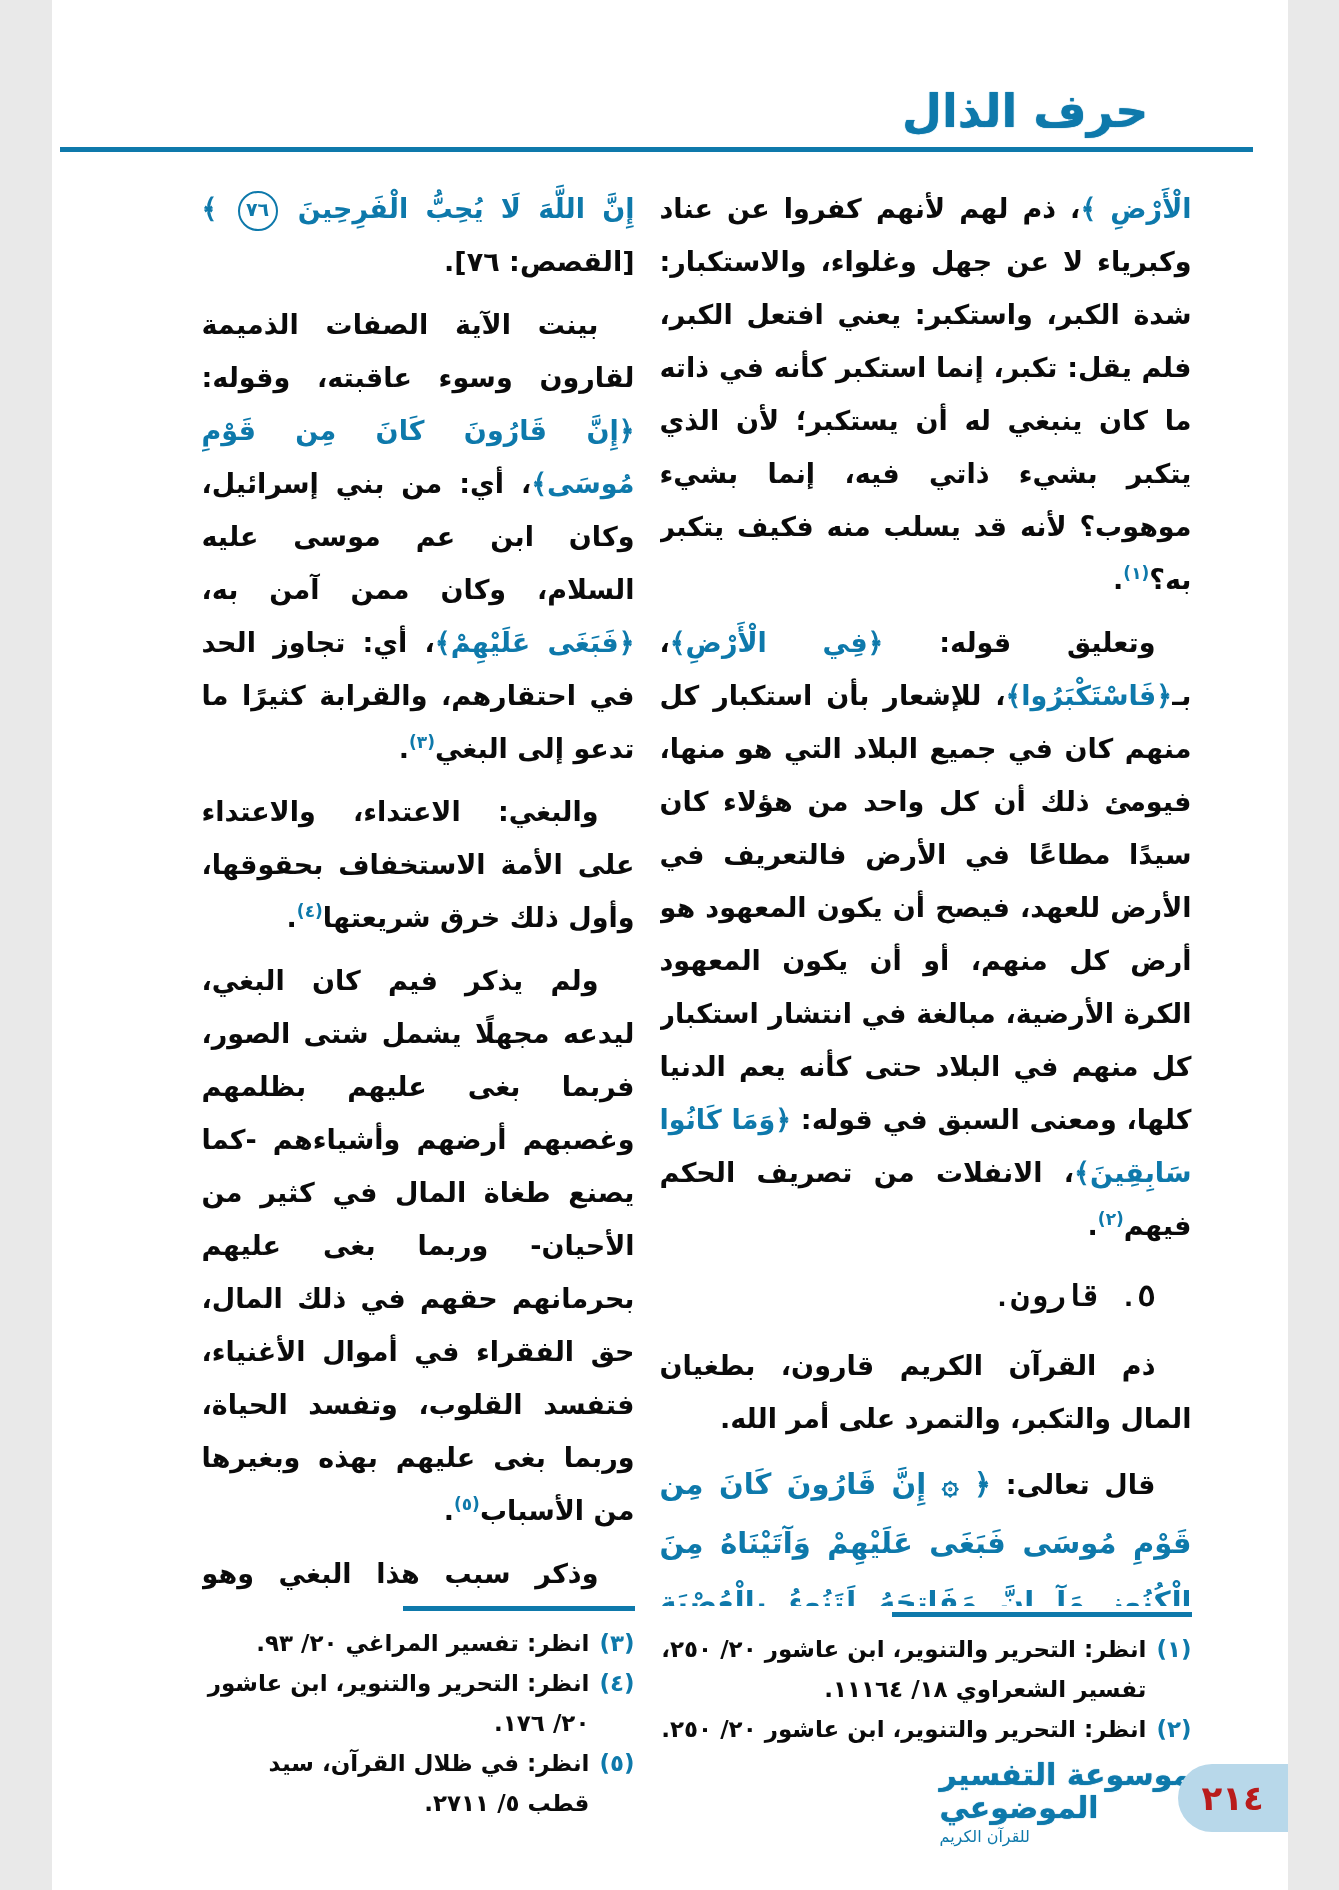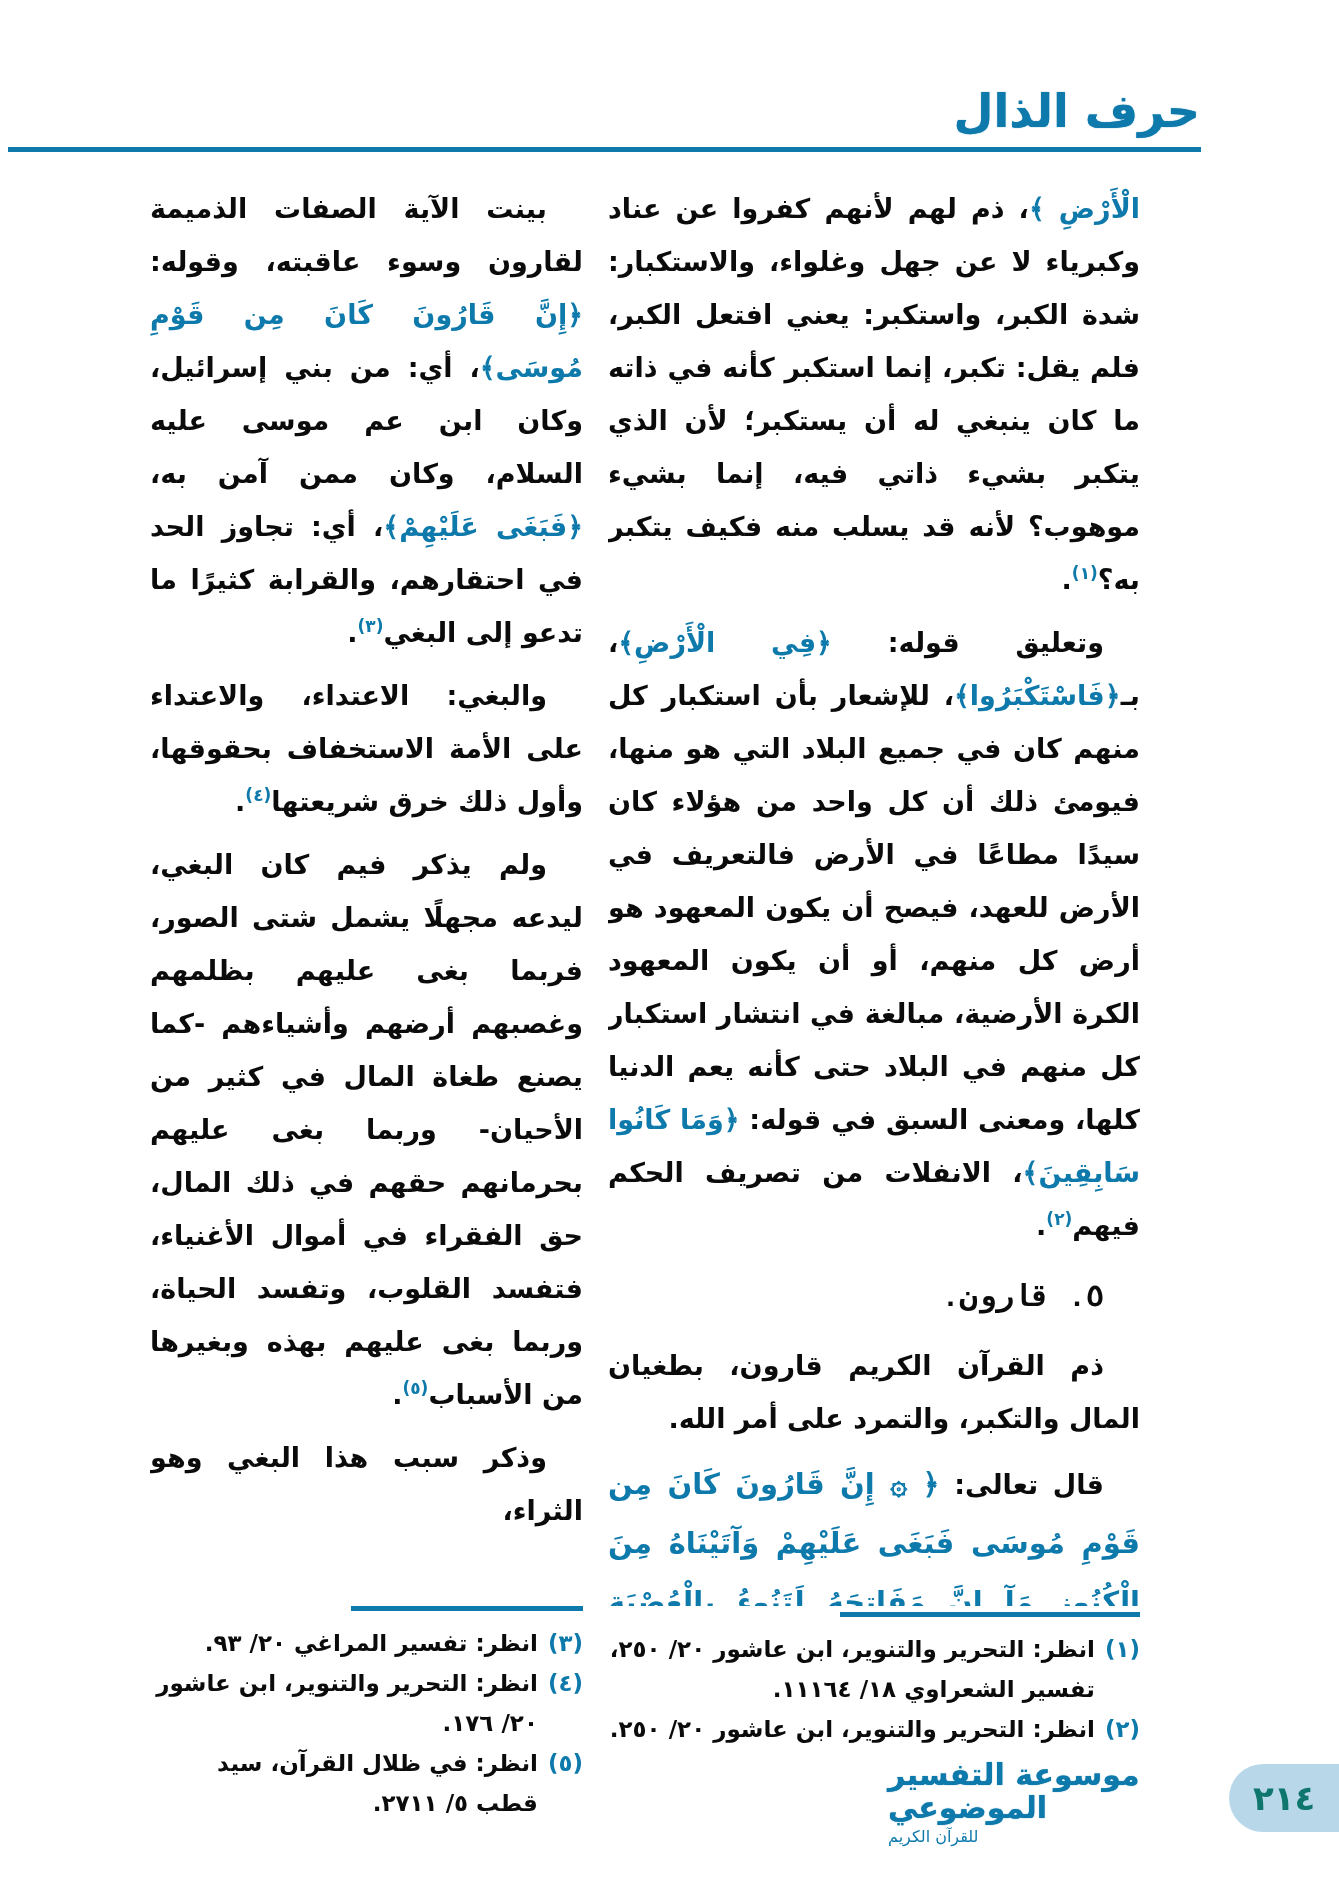--- a/index.html
+++ b/index.html
@@ -1,18 +1,18 @@
 <!DOCTYPE html>
 <html lang="ar" dir="rtl"><head>
 <meta charset="utf-8">
 <style>
   html,body{margin:0;padding:0;background:#e9e9e9;}
   .page{
     position:relative;
-    width:1339px;height:1890px;
+    width:1236px;height:1890px;
     margin:0 auto;
     background:#ffffff;
     font-family:"DejaVu Sans",sans-serif;
     direction:rtl;
     color:var(--ink,#0b0b0b);
     overflow:hidden;
   }
   
   .chapter-title{
     position:absolute;top:84px;right:139px;
@@ -68,39 +68,40 @@
     position:absolute;top:1758px;left:888px;width:260px;
     text-align:left;color:var(--accent,#0e79ab);line-height:1.1;
   }
   .logo-line1{font-size:30px;font-weight:bold;text-shadow:0 0 1px var(--accent,#0e79ab);}
   .logo-line2{font-size:16px;font-weight:normal;margin-top:4px;}
   .page-pill{
     position:absolute;top:1764px;right:0;width:110px;height:68px;
     background:var(--badge,#b8d8ea);
     border-radius:34px 0 0 34px;
     display:flex;align-items:center;justify-content:center;
-    color:#0f766e;font-size:34px;font-weight:bold;
+    color:#b91c1c;font-size:34px;font-weight:bold;
   }
 </style>
 </head>
 <body>
 
 <div class="page" style="--accent: #0e79ab; --ink: #0b0b0b; --badge: #b8d8ea;">
 
   <div class="chapter-title">حرف الذال</div>
   <div class="header-rule"></div>
 
   <div class="column column-right">
       <p><span class="q">الْأَرْضِ ﴾</span><span class="t">، ذم لهم لأنهم كفروا عن عناد وكبرياء لا عن جهل وغلواء، والاستكبار: شدة الكبر، واستكبر: يعني افتعل الكبر، فلم يقل: تكبر، إنما استكبر كأنه في ذاته ما كان ينبغي له أن يستكبر؛ لأن الذي يتكبر بشيء ذاتي فيه، إنما بشيء موهوب؟ لأنه قد يسلب منه فكيف يتكبر به؟</span><span class="fnref">(١)</span><span class="t">.</span></p>
       <p class="indent"><span class="t">وتعليق قوله: </span><span class="q">﴿فِي الْأَرْضِ﴾</span><span class="t">، بـ</span><span class="q">﴿فَاسْتَكْبَرُوا﴾</span><span class="t">، للإشعار بأن استكبار كل منهم كان في جميع البلاد التي هو منها، فيومئ ذلك أن كل واحد من هؤلاء كان سيدًا مطاعًا في الأرض فالتعريف في الأرض للعهد، فيصح أن يكون المعهود هو أرض كل منهم، أو أن يكون المعهود الكرة الأرضية، مبالغة في انتشار استكبار كل منهم في البلاد حتى كأنه يعم الدنيا كلها، ومعنى السبق في قوله: </span><span class="q">﴿وَمَا كَانُوا سَابِقِينَ﴾</span><span class="t">، الانفلات من تصريف الحكم فيهم</span><span class="fnref">(٢)</span><span class="t">.</span></p>
       <p class="indent heading-line"><span class="hd">٥. قارون.</span></p>
       <p class="indent"><span class="t">ذم القرآن الكريم قارون، بطغيان المال والتكبر، والتمرد على أمر الله.</span></p>
       <p class="indent quran-block"><span class="t">قال تعالى: </span><span class="qb">﴿ ۞ إِنَّ قَارُونَ كَانَ مِن قَوْمِ مُوسَى فَبَغَى عَلَيْهِمْ وَآتَيْنَاهُ مِنَ الْكُنُوزِ مَآ إِنَّ مَفَاتِحَهُ لَتَنُوءُ بِالْعُصْبَةِ أُولِي الْقُوَّةِ إِذْ قَالَ لَهُ قَوْمُهُ لَا تَفْرَحْ</span></p>
     </div>
   <div class="column column-left">
+      <p><span class="q">إِنَّ اللَّهَ لَا يُحِبُّ الْفَرِحِينَ </span><span class="ayah">٧٦</span><span class="q"> ﴾</span><span class="t"> [القصص: ٧٦].</span></p>
       <p class="indent"><span class="t">بينت الآية الصفات الذميمة لقارون وسوء عاقبته، وقوله: </span><span class="q">﴿إِنَّ قَارُونَ كَانَ مِن قَوْمِ مُوسَى﴾</span><span class="t">، أي: من بني إسرائيل، وكان ابن عم موسى عليه السلام، وكان ممن آمن به، </span><span class="q">﴿فَبَغَى عَلَيْهِمْ﴾</span><span class="t">، أي: تجاوز الحد في احتقارهم، والقرابة كثيرًا ما تدعو إلى البغي</span><span class="fnref">(٣)</span><span class="t">.</span></p>
       <p class="indent"><span class="t">والبغي: الاعتداء، والاعتداء على الأمة الاستخفاف بحقوقها، وأول ذلك خرق شريعتها</span><span class="fnref">(٤)</span><span class="t">.</span></p>
       <p class="indent"><span class="t">ولم يذكر فيم كان البغي، ليدعه مجهلًا يشمل شتى الصور، فربما بغى عليهم بظلمهم وغصبهم أرضهم وأشياءهم -كما يصنع طغاة المال في كثير من الأحيان- وربما بغى عليهم بحرمانهم حقهم في ذلك المال، حق الفقراء في أموال الأغنياء، فتفسد القلوب، وتفسد الحياة، وربما بغى عليهم بهذه وبغيرها من الأسباب</span><span class="fnref">(٥)</span><span class="t">.</span></p>
       <p class="indent"><span class="t">وذكر سبب هذا البغي وهو الثراء، </span></p>
     </div>
 
   <div class="footnotes footnotes-right">
     <div class="fn-rule"></div>
     <div class="fn-list">
         <div class="fn-row">

